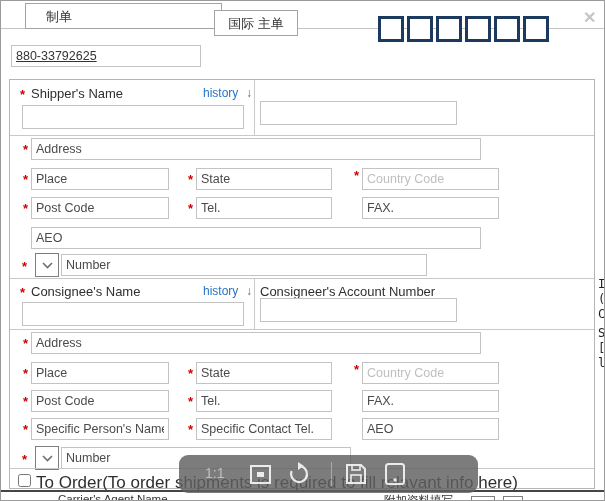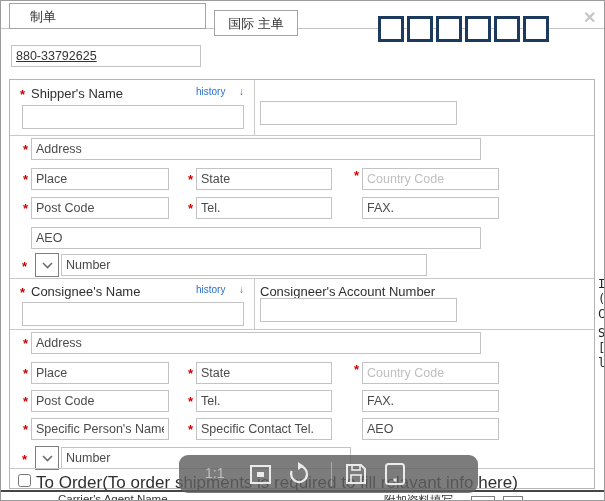--- a/index.html
+++ b/index.html
@@ -5,28 +5,28 @@
   html,body{margin:0;padding:0;background:#e8e8e8;}
   #screen{
     position:relative;width:605px;height:501px;background:#fff;
     border:1px solid #9b9b9b;box-sizing:border-box;overflow:hidden;
     font-family:"Liberation Sans",sans-serif;
   }
   
   .tabline{position:absolute;left:0;right:0;top:27px;height:1px;background:#c4c4c4;}
   .tab{position:absolute;background:#fff;border:1px solid #a3a3a3;box-sizing:border-box;
        font-size:13px;color:#333;z-index:2;}
-  .tab1{left:8px;top:2px;width:197px;height:26px;line-height:25px;padding-left:20px;}
+  .tab1{left:24px;top:2px;width:197px;height:26px;line-height:25px;padding-left:20px;}
   .tab2{left:213px;top:9px;width:84px;height:26px;line-height:25px;text-align:center;}
   .sq{position:absolute;top:15px;width:20px;height:20px;border:3px solid #1c3a5e;background:#fff;z-index:3;}
   .close{position:absolute;left:582px;top:7px;font-size:16px;font-weight:bold;color:#c6c6c6;z-index:3;cursor:default;}
   
   .lbl{position:absolute;font-size:13px;color:#2f2f2f;white-space:nowrap;}
   .req{position:absolute;font-size:13px;font-weight:bold;color:#cc0000;white-space:nowrap;}
-  .link{position:absolute;font-size:10px;color:#2a72c5;white-space:nowrap;cursor:pointer;}
+  .link{position:absolute;font-size:12px;color:#2a72c5;white-space:nowrap;cursor:pointer;margin-left:7px;}
   .in{position:absolute;border:1px solid #c3c3c3;background:#fff;height:22px;
       font:12.5px "Liberation Sans",sans-serif;color:#333;padding:0 4px;box-sizing:border-box;outline:none;}
   .in.ph-dark::placeholder{color:#4b4b4b;opacity:1;}
   .in.ph-light::placeholder{color:#bfbfbf;opacity:1;}
   .hline{position:absolute;left:0;right:0;height:1px;background:#c9c9c9;}
   .vline{position:absolute;width:1px;background:#c9c9c9;}
   .dd{position:absolute;width:24px;height:24px;border:1px solid #7e7e7e;background:#fff;box-sizing:border-box;
       display:flex;align-items:center;justify-content:center;cursor:pointer;}
   
   #form{position:absolute;left:8px;top:78px;width:586px;height:410px;

